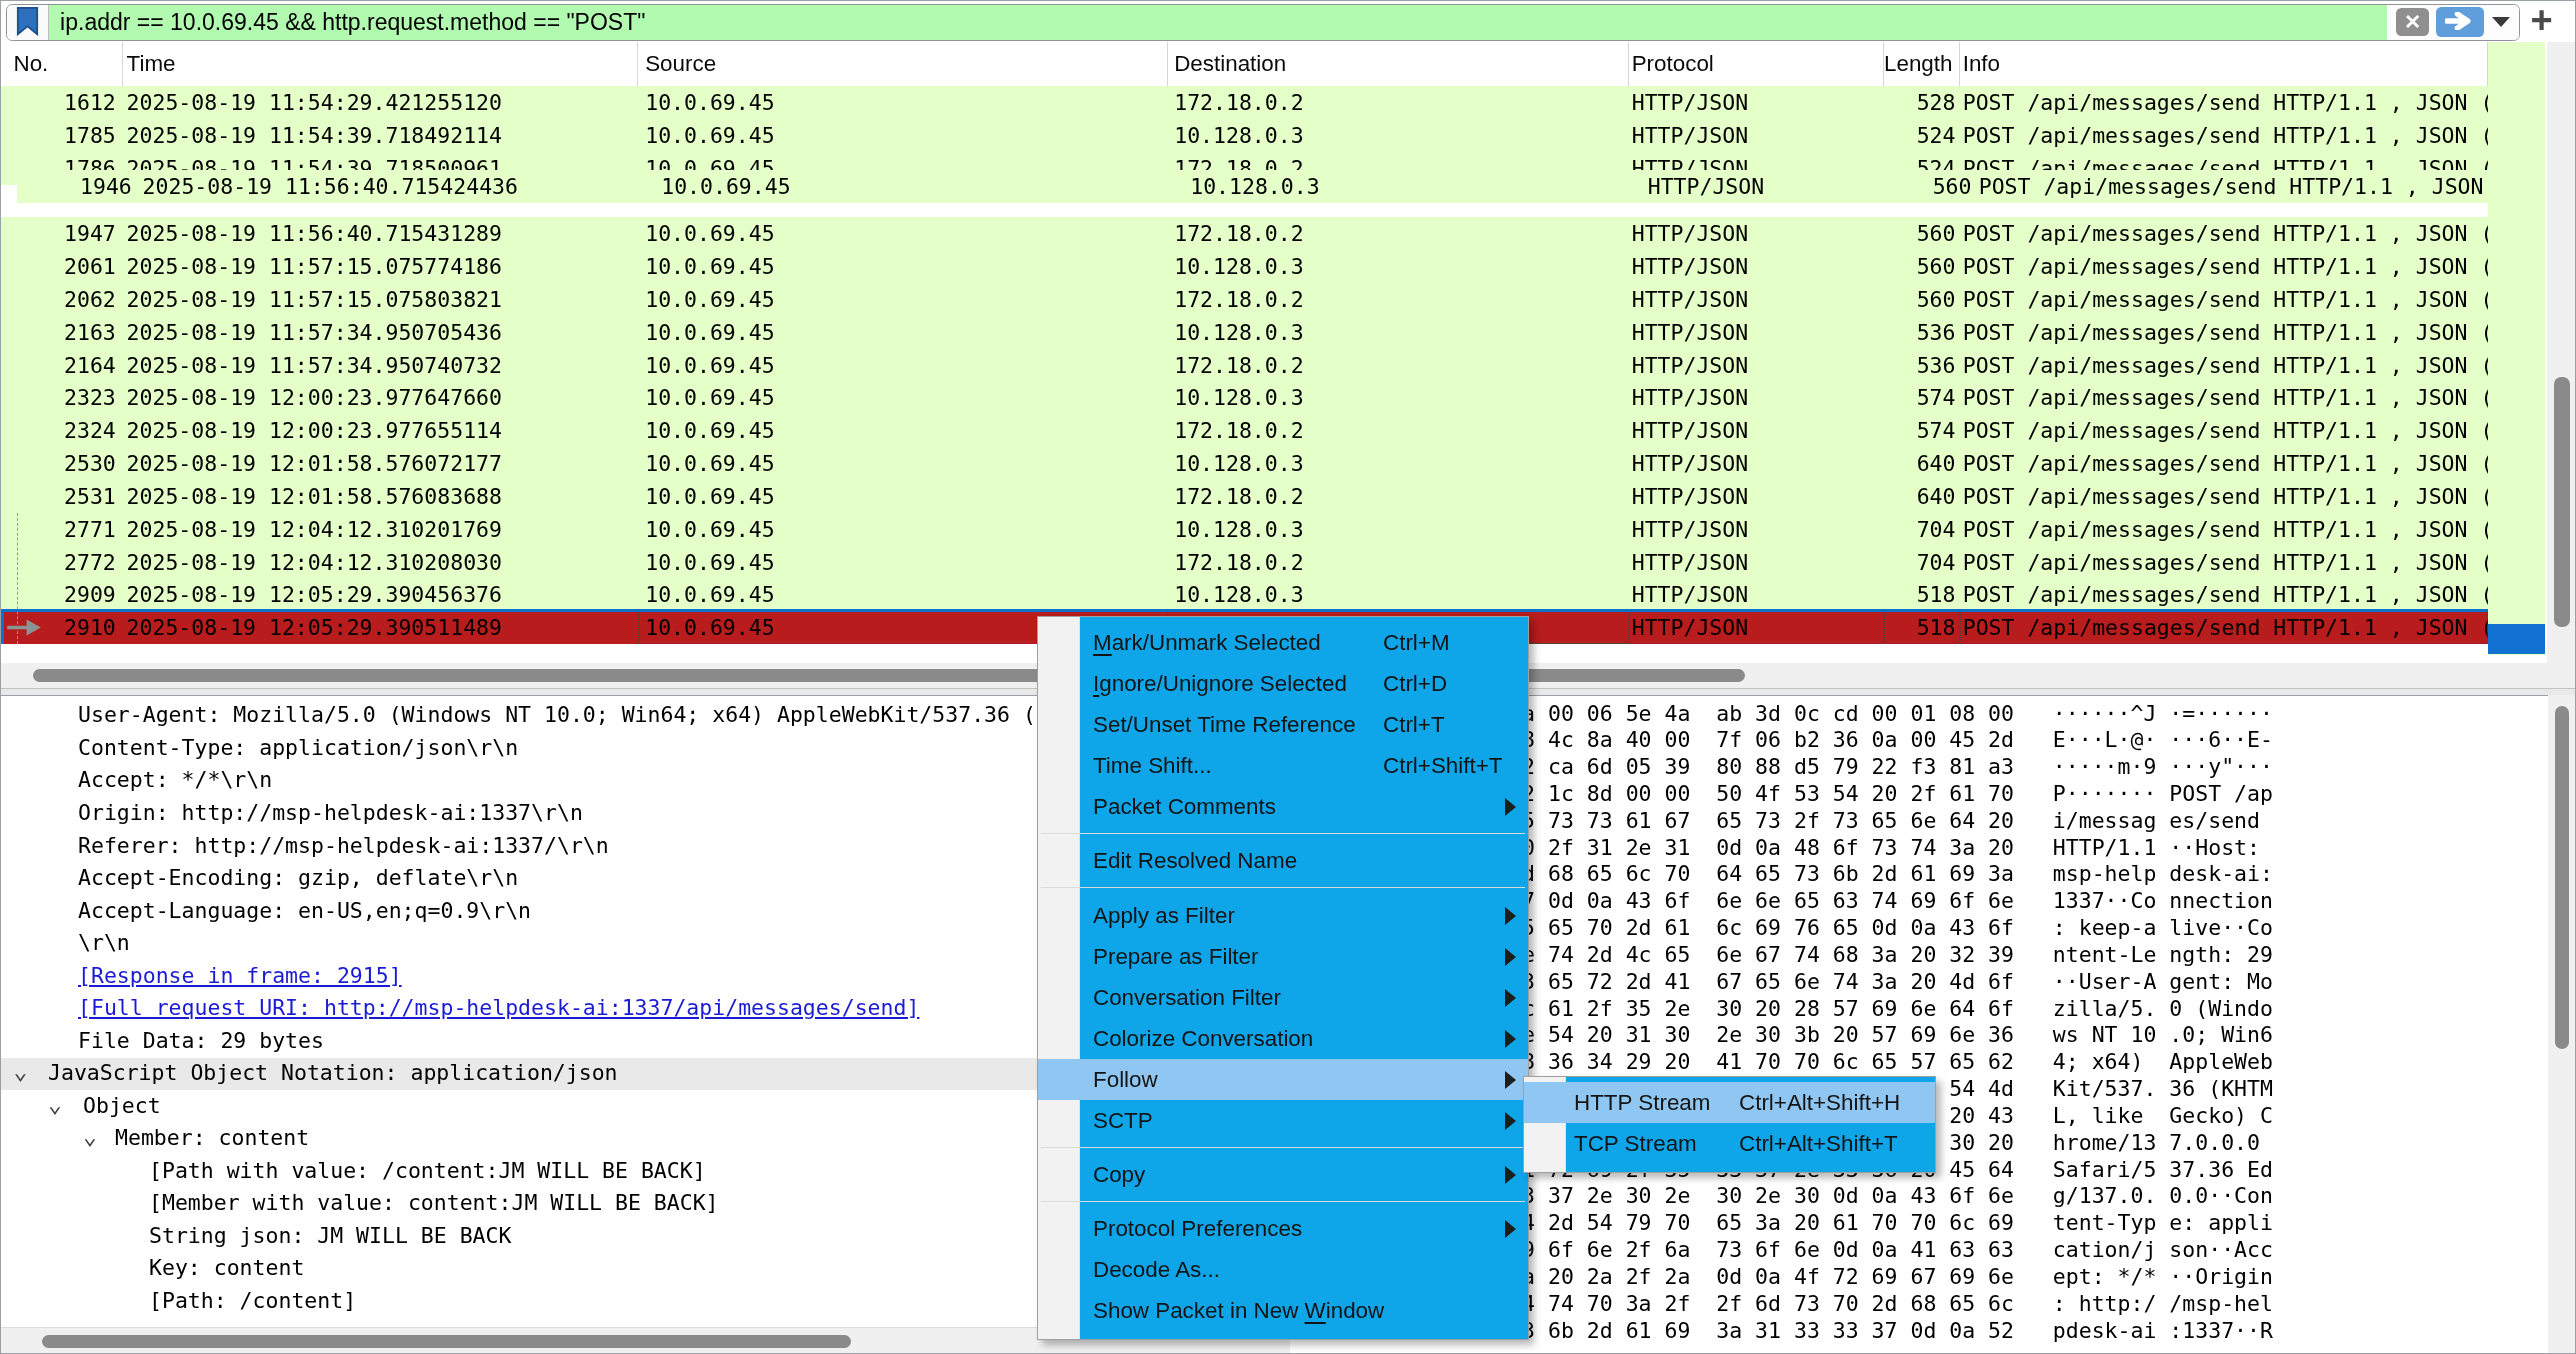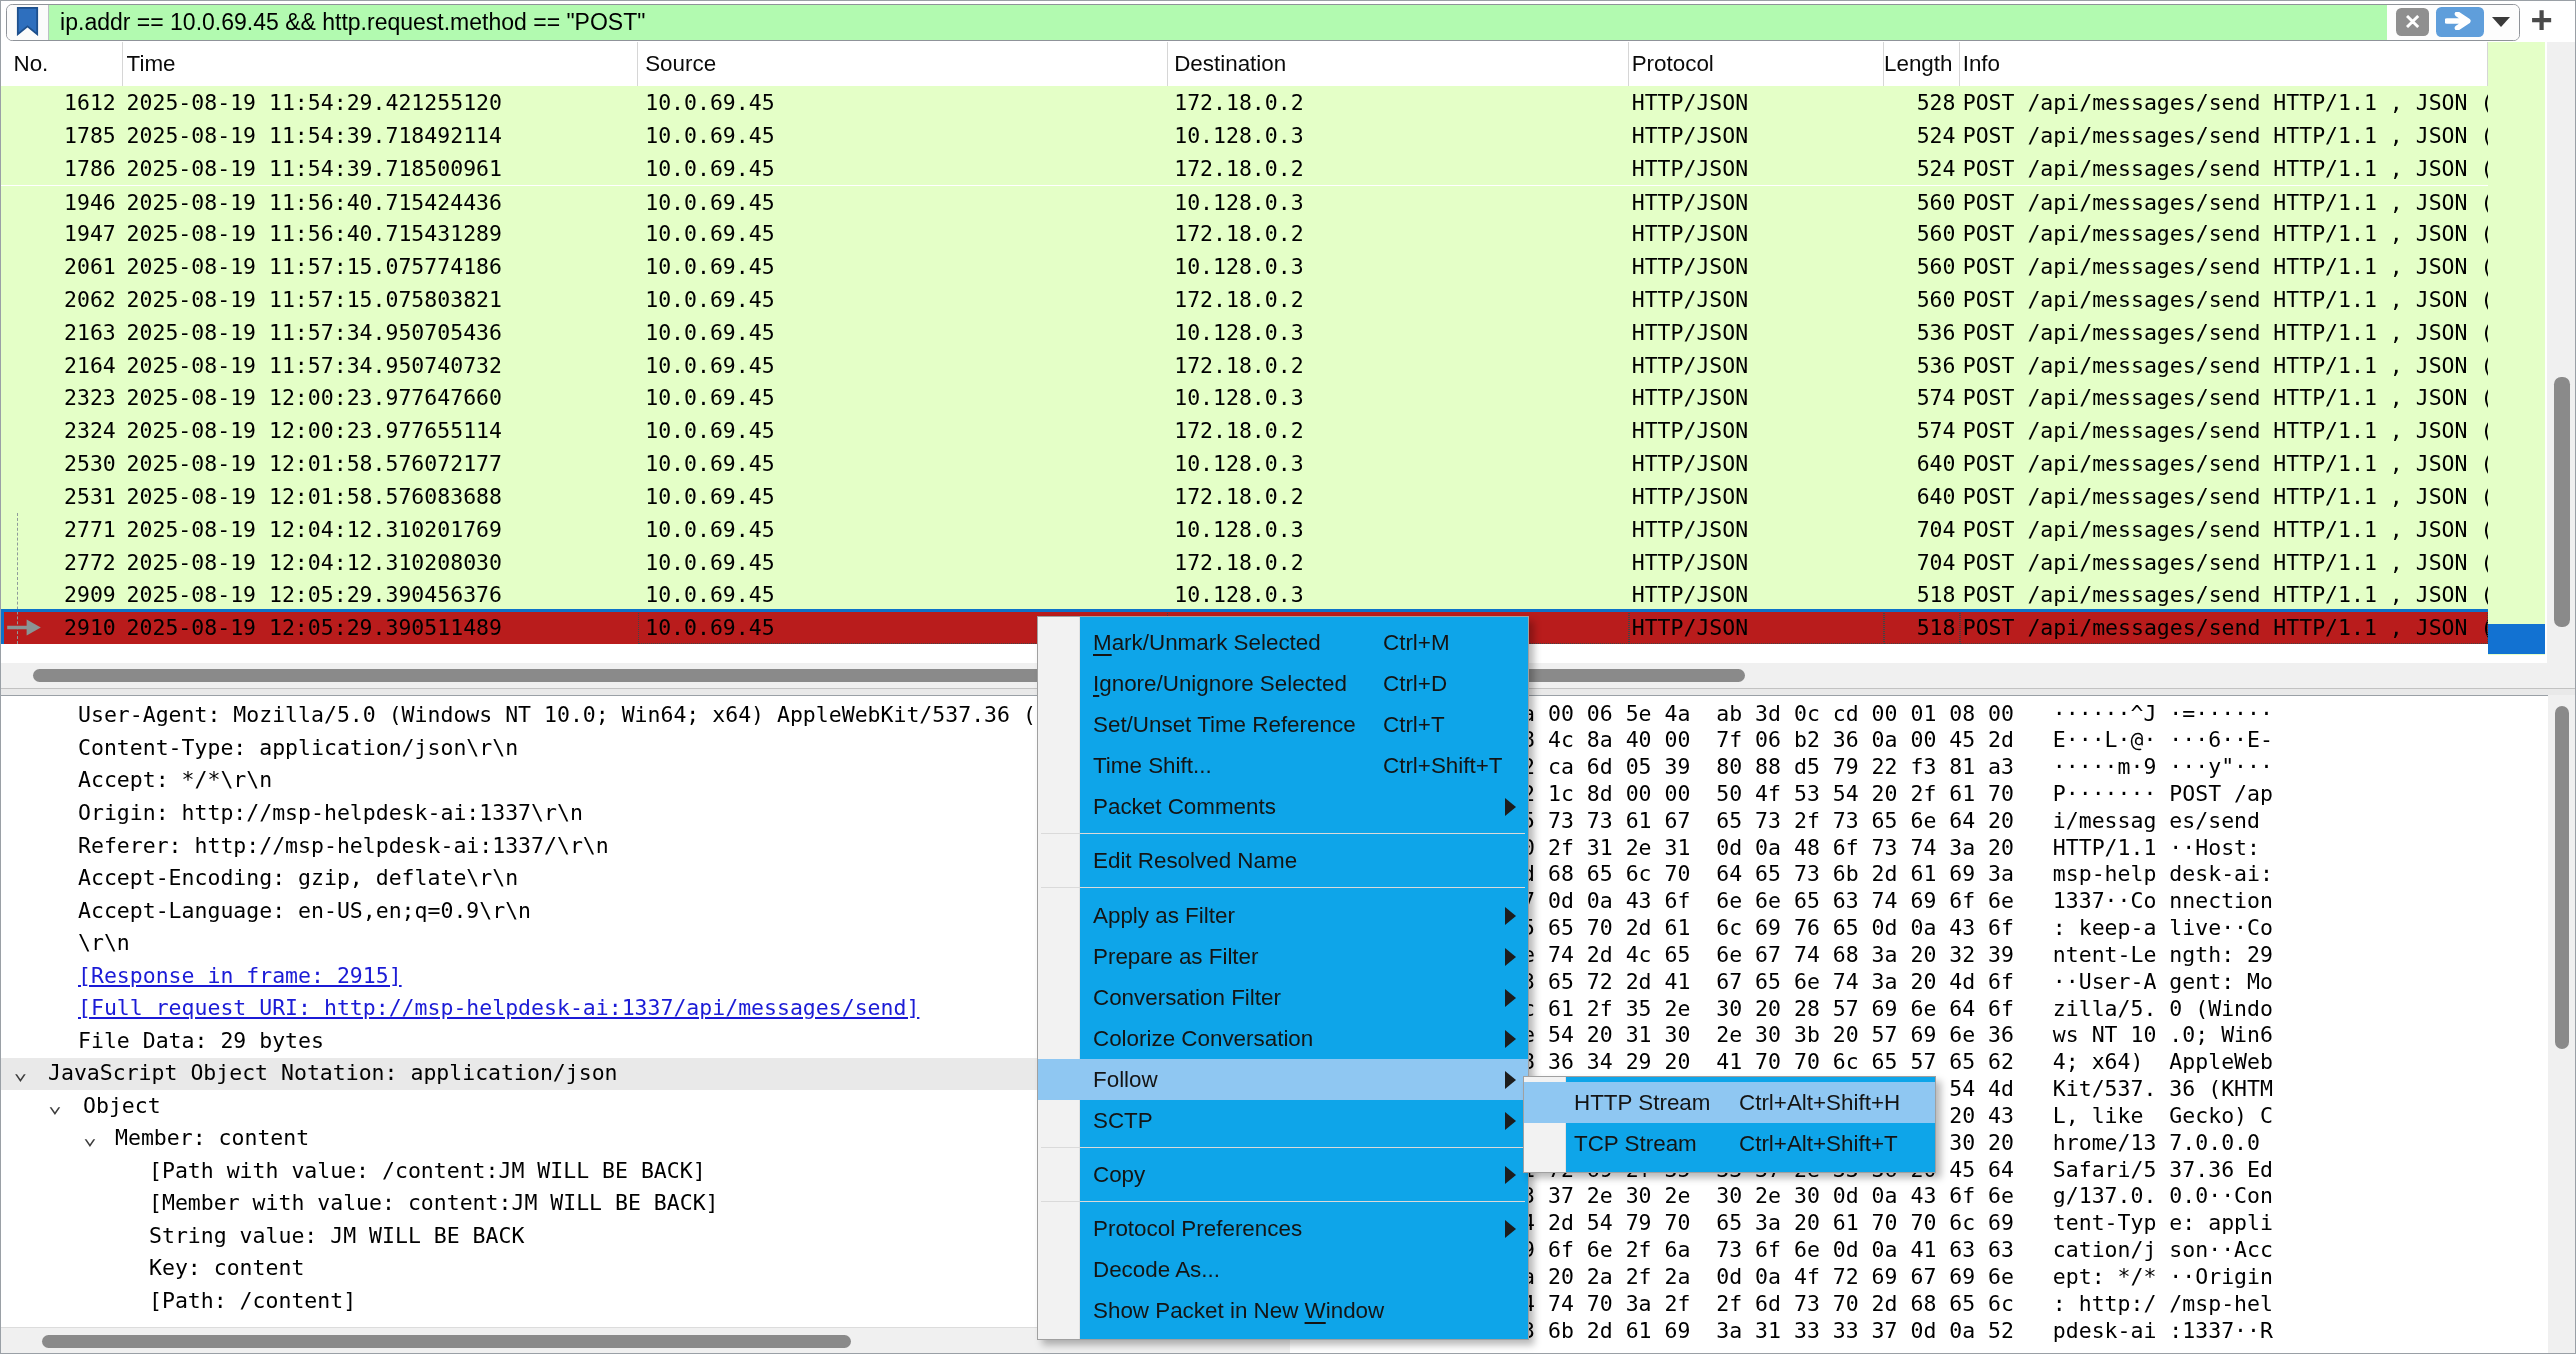--- a/index.html
+++ b/index.html
@@ -150,21 +150,21 @@
       </div>
       <div class="pl-row" style="top:66px;">
         <div class="pl-cell mono num" style="left:0px;width:122px;padding-left:0px;padding-right:7.2px;">1786</div>
         <div class="pl-cell mono" style="left:122px;width:515px;padding-left:3.6px;">2025-08-19 11:54:39.718500961</div>
         <div class="pl-cell mono" style="left:637px;width:530px;padding-left:7.2px;">10.0.69.45</div>
         <div class="pl-cell mono" style="left:1166px;width:462px;padding-left:7.2px;">172.18.0.2</div>
         <div class="pl-cell mono" style="left:1628px;width:255px;padding-left:2.7px;">HTTP/JSON</div>
         <div class="pl-cell mono num" style="left:1883px;width:76px;padding-left:0px;padding-right:4.5px;">524</div>
         <div class="pl-cell mono" style="left:1959px;width:528px;padding-left:2.7px;">POST /api/messages/send HTTP/1.1 , JSON (application/json)</div>
       </div>
-      <div class="pl-row" style="top:100px;">
+      <div class="pl-row" style="top:84px;margin-left:16px;">
         <div class="pl-cell mono num" style="left:0px;width:122px;padding-left:0px;padding-right:7.2px;">1946</div>
         <div class="pl-cell mono" style="left:122px;width:515px;padding-left:3.6px;">2025-08-19 11:56:40.715424436</div>
         <div class="pl-cell mono" style="left:637px;width:530px;padding-left:7.2px;">10.0.69.45</div>
         <div class="pl-cell mono" style="left:1166px;width:462px;padding-left:7.2px;">10.128.0.3</div>
         <div class="pl-cell mono" style="left:1628px;width:255px;padding-left:2.7px;">HTTP/JSON</div>
         <div class="pl-cell mono num" style="left:1883px;width:76px;padding-left:0px;padding-right:4.5px;">560</div>
         <div class="pl-cell mono" style="left:1959px;width:528px;padding-left:2.7px;">POST /api/messages/send HTTP/1.1 , JSON (application/json)</div>
       </div>
       <div class="pl-row" style="top:131px;">
         <div class="pl-cell mono num" style="left:0px;width:122px;padding-left:0px;padding-right:7.2px;">1947</div>
@@ -333,21 +333,21 @@
         <span class="chv" style="left:12.5px;">⌄</span><span class="txt" style="left:47px;">JavaScript Object Notation: application/json</span></div>
         <div class="det-line" style="top:395px;">
         <span class="chv" style="left:47px;">⌄</span><span class="txt" style="left:82px;text-align:right;">Object</span></div>
         <div class="det-line" style="top:427px;">
         <span class="chv" style="left:82px;">⌄</span><span class="txt" style="left:114px;">Member: content</span></div>
         <div class="det-line" style="top:460px;">
         <span class="txt" style="left:148px;">[Path with value: /content:JM WILL BE BACK]</span></div>
         <div class="det-line" style="top:492px;">
         <span class="txt" style="left:148px;">[Member with value: content:JM WILL BE BACK]</span></div>
         <div class="det-line" style="top:525px;">
-        <span class="txt" style="left:148px;">String value: JM WILL BE BACK</span></div>
+        <span class="txt" style="left:148px;">String json: JM WILL BE BACK</span></div>
         <div class="det-line" style="top:557px;">
         <span class="txt" style="left:148px;">Key: content</span></div>
         <div class="det-line" style="top:590px;">
         <span class="txt" style="left:148px;">[Path: /content]</span></div>
       </div>
   </div>
   <div id="details-hscroll">
     <div class="sb-thumb" style="left:41px;top:7.2px;width:809px;height:12.5px;"></div>
   </div>
 

